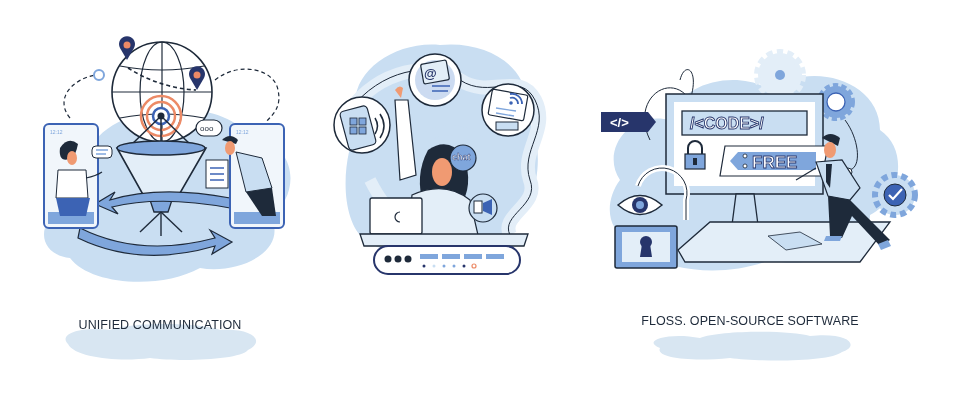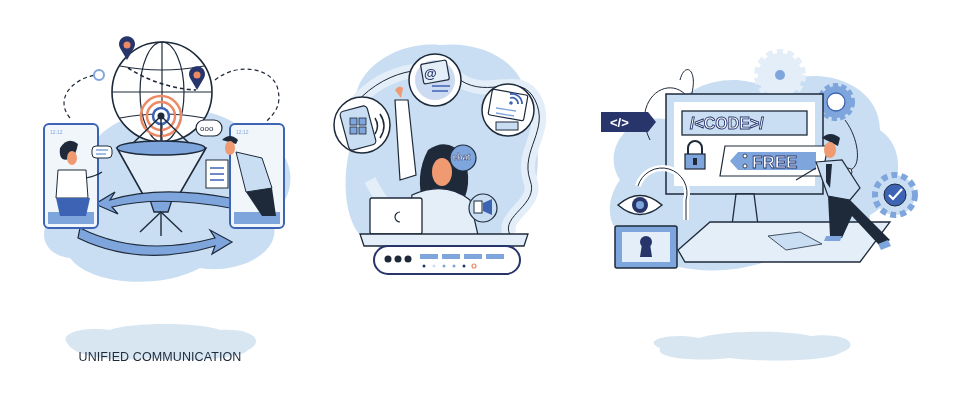--- a/index.html
+++ b/index.html
@@ -1,19 +1,19 @@
 <!DOCTYPE html>
 <html><head>
 <meta charset="utf-8">
 <style>
   html,body{margin:0;padding:0;background:#ffffff;}
   body{width:960px;height:400px;position:relative;overflow:hidden;font-family:"Liberation Sans","DejaVu Sans",sans-serif;}
   .panel{position:absolute;top:0;height:400px;}
   .panel svg{position:absolute;left:0;top:0;}
-  .caption-wrap{position:absolute;top:318px;height:46px;display:flex;align-items:flex-end;justify-content:center;}
+  .caption-wrap{position:absolute;top:318px;height:46px;display:flex;align-items:flex-start;justify-content:center;}
   .caption-blob{position:absolute;inset:0;}
   .caption{position:relative;font-size:12.5px;color:#1e2a3a;letter-spacing:0.1px;white-space:nowrap;}
 </style>
 </head>
 <body>
 
 <div class="panel" style="left:0;width:320px;">
   <svg width="320" height="310" viewBox="0 0 320 310">
 
     <path d="M60 210 C30 200 40 150 90 150 C110 100 230 95 250 140 C300 140 300 200 270 215 C290 250 240 275 200 268 C160 290 90 285 70 258 C40 255 35 225 60 210 Z" fill="#c9def2"></path>
@@ -269,14 +269,15 @@
       <path d="M226 168 L206 180" stroke="#1e2a3a" stroke-width="1.2"></path>
       <path d="M238 196 L260 200 L300 240 L290 246 L262 216 L252 238 L240 236 Z" fill="#1e2a3a"></path>
       <path d="M236 236 l16 0 l-2 5 l-16 0 z" fill="#7fa6dc"></path>
       <path d="M288 244 l10 -4 l3 6 l-10 4 z" fill="#7fa6dc"></path>
     </g>
   </svg>
   <div class="caption-wrap" style="left:30px;width:260px;">
     <svg class="caption-blob" width="260" height="46" viewBox="0 0 260 46">
       <path d="M40 30 C20 22 50 14 80 20 C100 12 170 12 190 18 C230 14 240 28 222 34 C210 44 140 44 110 40 C70 44 35 40 40 30 Z" fill="#d8e6f2"></path>
     </svg>
+    <span class="caption" style="top:-4px;">FLOSS. OPEN-SOURCE SOFTWARE</span>
   </div>
 </div>
 
 </body></html>

